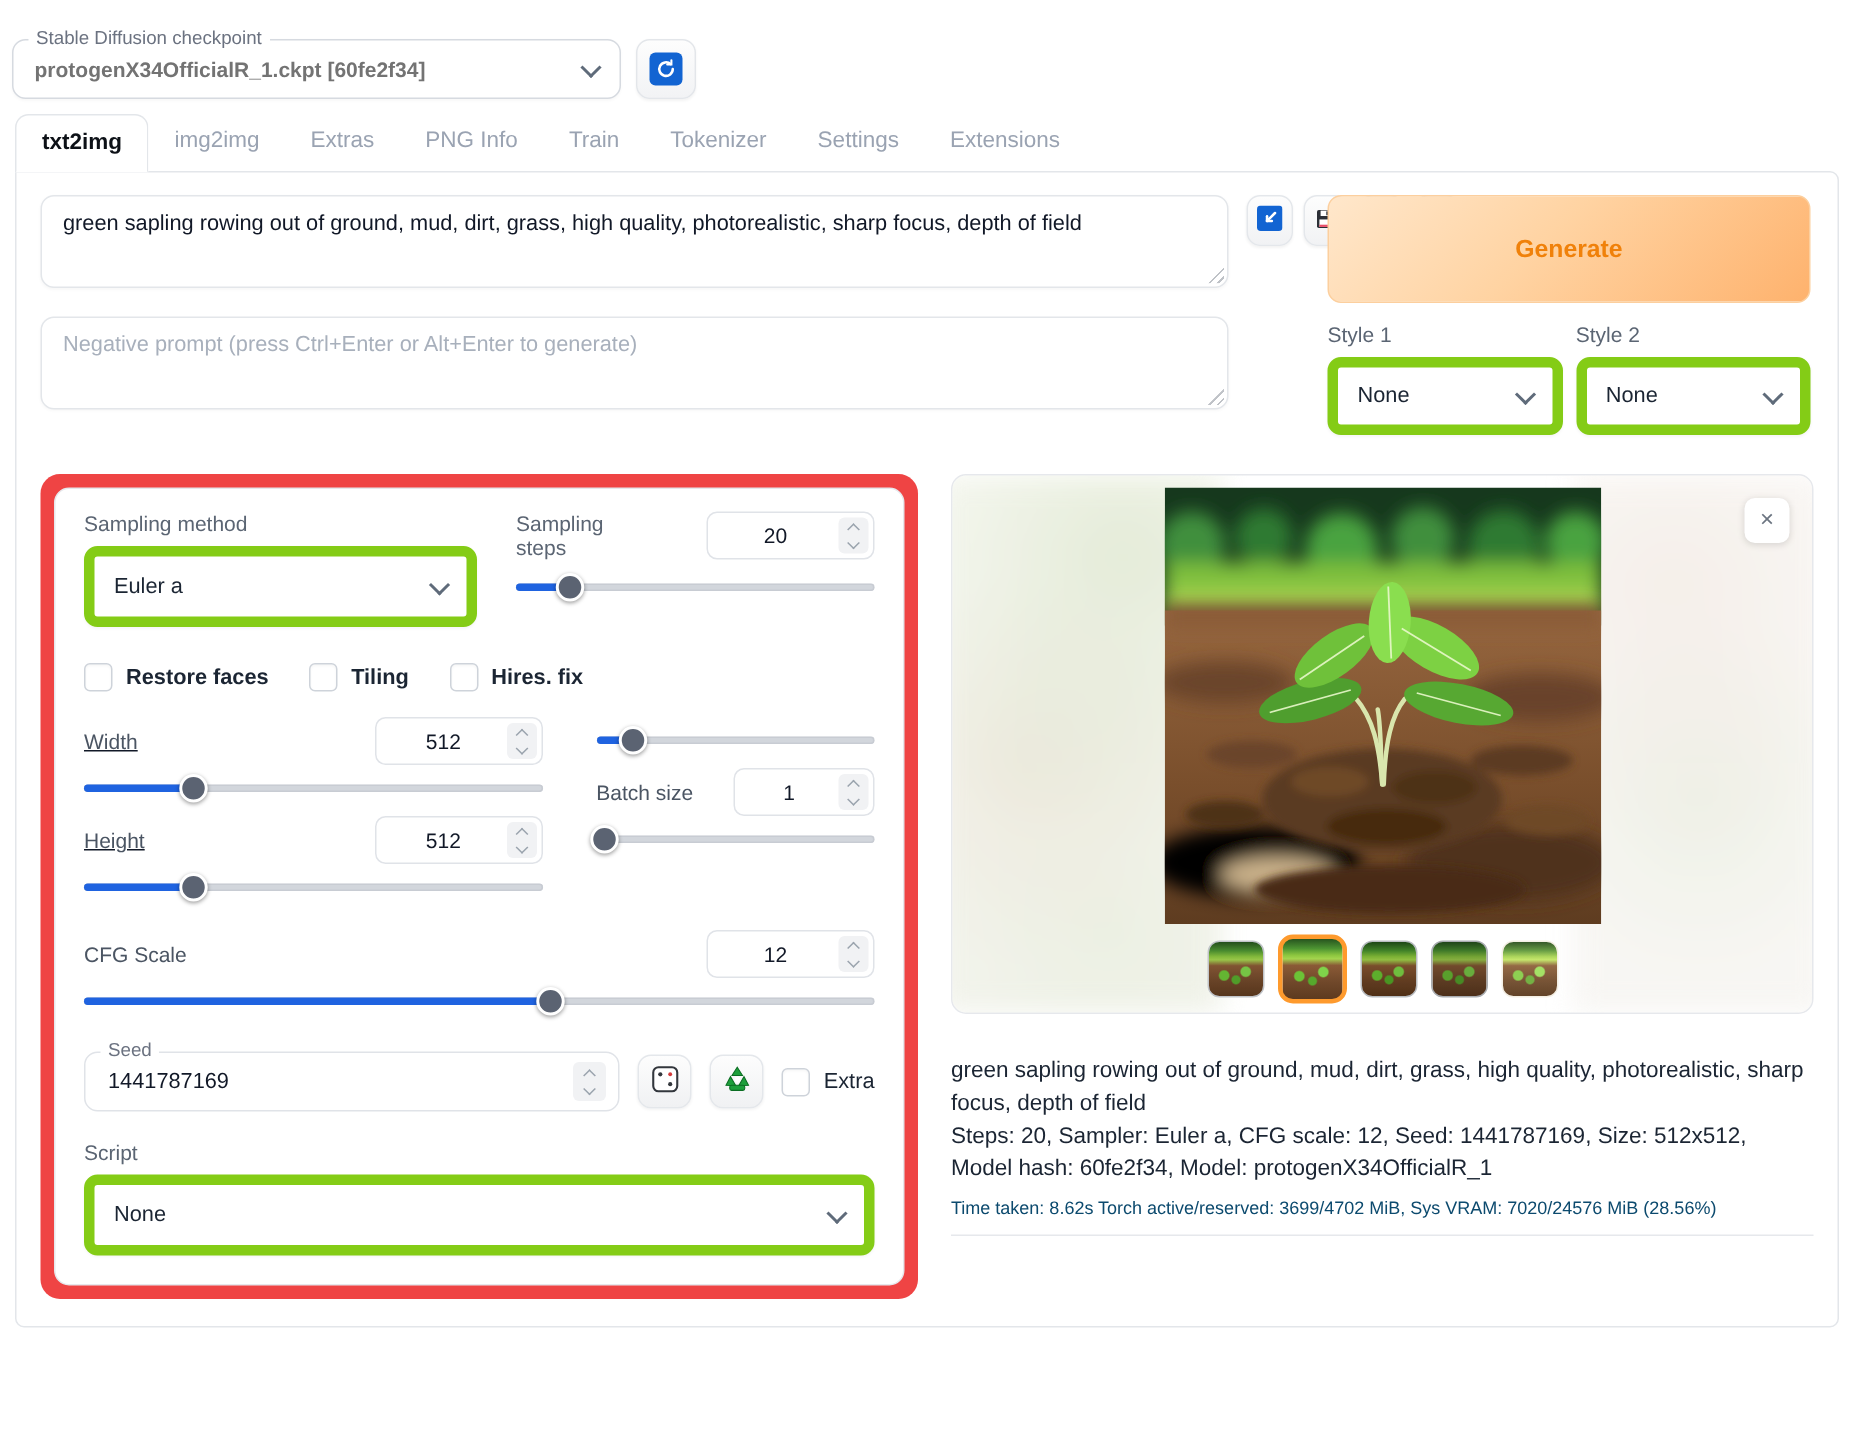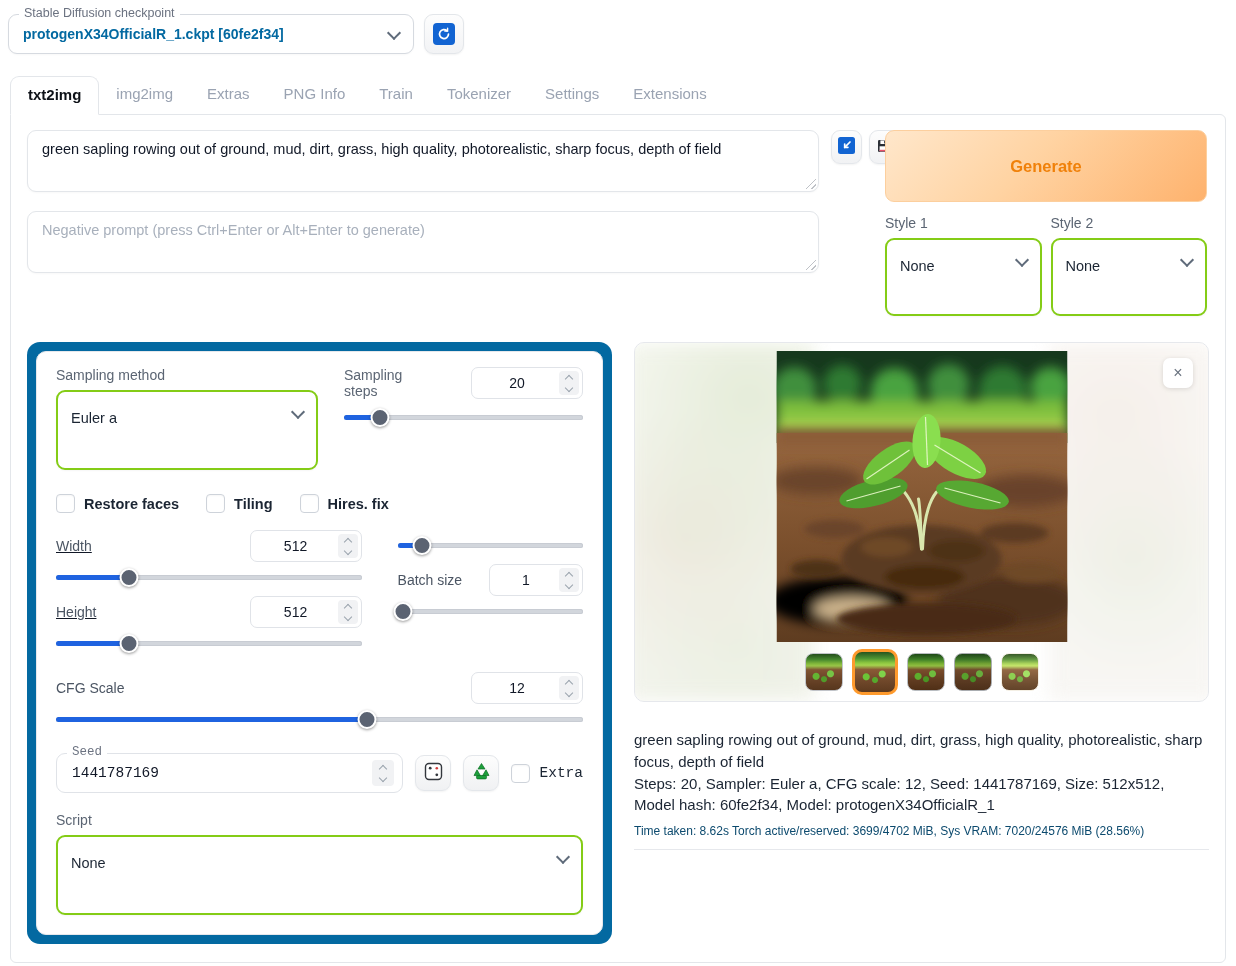--- a/index.html
+++ b/index.html
@@ -3,25 +3,25 @@
 <meta charset="utf-8">
 <style>
   html,body{margin:0;padding:0;}
   body{
     width:1236px;height:966px;position:relative;overflow:hidden;
     background:#fff;color:#111827;
     font-family:"Liberation Sans","DejaVu Sans",sans-serif;
     -webkit-font-smoothing:antialiased;
   }
   
-  .topbar{display:flex;align-items:flex-start;gap:10px;padding:14px 0 0 8px;height:52px;}
+  .topbar{display:flex;align-items:flex-end;gap:10px;padding:14px 0 0 8px;height:52px;}
   .checkpoint-box{position:relative;width:376px;height:38px;border:1px solid #d6dae0;border-radius:9px;
     background:#fff;display:flex;align-items:center;padding:0 14px;box-shadow:0 1px 2px rgba(0,0,0,.03);}
   .float-label{position:absolute;top:-9px;left:10px;background:#fff;padding:0 5px;font-size:12.5px;color:#6b7280;white-space:nowrap;}
-  .checkpoint-value{font-size:14px;font-weight:600;color:#0369a1;}
+  .checkpoint-value{font-size:14px;font-weight:600;color:#737373;}
   .chev{width:8px;height:8px;border-right:2px solid #5f6b7a;border-bottom:2px solid #5f6b7a;transform:rotate(45deg);margin-top:-3px;flex:none;}
   .ml-auto{margin-left:auto;}
   .refresh-btn{width:40px;height:40px;border:1px solid #e3e6ea;border-radius:9px;cursor:pointer;
     background:linear-gradient(#fdfdfd,#f2f3f5);display:grid;place-items:center;box-shadow:0 1px 2px rgba(0,0,0,.05);}
   .refresh-glyph{width:22px;height:22px;border-radius:4px;background:#1264d2;display:grid;place-items:center;}
   
   .tabs{display:flex;margin:10px 0 -1px 10px;position:relative;z-index:3;}
   .tab{padding:9px 17px 11px;font-size:15px;color:#9aa3b2;cursor:pointer;white-space:nowrap;}
   .tab.active{background:#fff;border:1px solid #e3e6ea;border-bottom:1px solid #fff;border-radius:9px 9px 0 0;
     color:#0d1117;font-weight:700;}
@@ -40,25 +40,25 @@
   .tool-btn{width:34px;height:34px;border:1px solid #e4e7eb;border-radius:9px;cursor:pointer;
     background:linear-gradient(#fdfdfd,#f1f2f4);display:grid;place-items:center;box-shadow:0 1px 2px rgba(0,0,0,.05);}
   .token-counter{font-size:14px;color:#374151;margin-top:3px;}
   .gen-col{width:322px;margin-left:16px;}
   .generate-btn{width:100%;height:72px;border:1px solid #fccf9e;border-radius:9px;cursor:pointer;
     background:linear-gradient(135deg,#ffe7cb 0%,#ffd3a2 45%,#feb26d 100%);
     color:#f0810a;font-weight:700;font-size:16.5px;font-family:inherit;}
   .styles-row{display:flex;gap:9px;margin-top:13px;}
   .style-group{flex:1;}
   .field-label{font-size:14px;color:#5b6573;margin-bottom:7px;}
-  .select{height:38px;border:2px solid #84cc16;border-radius:9px;background:#fff;display:flex;
-    padding:18px 13px;font-size:14.5px;color:#1b2533;justify-content:space-between;cursor:pointer;box-shadow:0 1px 2px rgba(0,0,0,.04);}
+  .select{height:38px;border:7px solid #84cc16;border-radius:9px;background:#fff;display:flex;align-items:center;
+    padding:0 13px;font-size:14.5px;color:#1b2533;justify-content:space-between;cursor:pointer;box-shadow:0 1px 2px rgba(0,0,0,.04);}
   
   .row2{display:flex;margin-top:26px;align-items:flex-start;}
-  .settings-panel{width:585px;background:#0369a1;border-radius:13px;padding:9px;box-sizing:border-box;}
+  .settings-panel{width:585px;background:#ef4444;border-radius:13px;padding:9px;box-sizing:border-box;}
   .settings-inner{background:#fff;border:1px solid #e6e8ec;border-radius:10px;padding:15px 19px 19px;}
   .samp-row{display:flex;}
   .samp-left{width:262px;}
   .samp-right{flex:1;margin-left:26px;}
   .samp-head{display:flex;align-items:center;justify-content:space-between;margin-bottom:9px;gap:33px;}
   .num-input{position:relative;width:110px;height:30px;border:1px solid #e0e3e8;border-radius:7px;background:#fff;flex:none;}
   .num-input input{position:absolute;inset:0;border:none;background:transparent;width:100%;text-align:center;
     font-family:inherit;font-size:14px;color:#111827;outline:none;padding-right:22px;box-sizing:border-box;}
   .spin-box{position:absolute;right:3px;top:3px;bottom:3px;width:20px;background:#f1f2f4;border-radius:4px;
     display:flex;flex-direction:column;align-items:center;justify-content:center;gap:3px;cursor:pointer;}
@@ -74,21 +74,21 @@
   .cb{display:flex;align-items:center;gap:9px;font-size:14.5px;font-weight:600;color:#1b2533;cursor:pointer;}
   .cb-box{width:17px;height:17px;border:1.5px solid #ced3da;border-radius:4px;background:#fff;box-shadow:inset 0 1px 2px rgba(0,0,0,.04);flex:none;}
   .dims-grid{display:flex;margin-top:17px;}
   .dims-left{width:318px;text-decoration:underline;}
   .dims-right{width:193px;margin-left:36px;}
   .ctrl{margin-bottom:9px;}
   .ctrl-head{display:flex;align-items:center;justify-content:space-between;height:32px;}
   .ctrl-label{font-size:14px;color:#4b5563;}
   .ctrl .slider{margin-top:6px;}
   .cfg-block{margin-top:10px;}
-  .seed-row{display:flex;align-items:center;margin-top:24px;gap:12px;font-family:Liberation Mono, monospace;}
+  .seed-row{display:flex;align-items:center;margin-top:24px;gap:12px;}
   .seed-box{position:relative;width:404px;height:40px;border:1px solid #e0e3e8;border-radius:9px;background:#fff;
     display:flex;align-items:center;padding:0 13px;box-sizing:border-box;}
   .seed-box input{border:none;outline:none;background:transparent;font-family:inherit;font-size:14.5px;color:#111827;width:300px;}
   .seed-spin{position:absolute;right:8px;top:6px;bottom:6px;width:22px;background:#f1f2f4;border-radius:4px;
     display:flex;flex-direction:column;align-items:center;justify-content:center;gap:3px;cursor:pointer;}
   .icon-btn{width:36px;height:36px;border:1px solid #e4e7eb;border-radius:9px;cursor:pointer;flex:none;
     background:linear-gradient(#fdfdfd,#f0f1f3);display:grid;place-items:center;box-shadow:0 1px 2px rgba(0,0,0,.05);}
   .extra-cb{font-weight:400;font-size:14.5px;color:#1b2533;}
   .script-block{margin-top:19px;}
   

